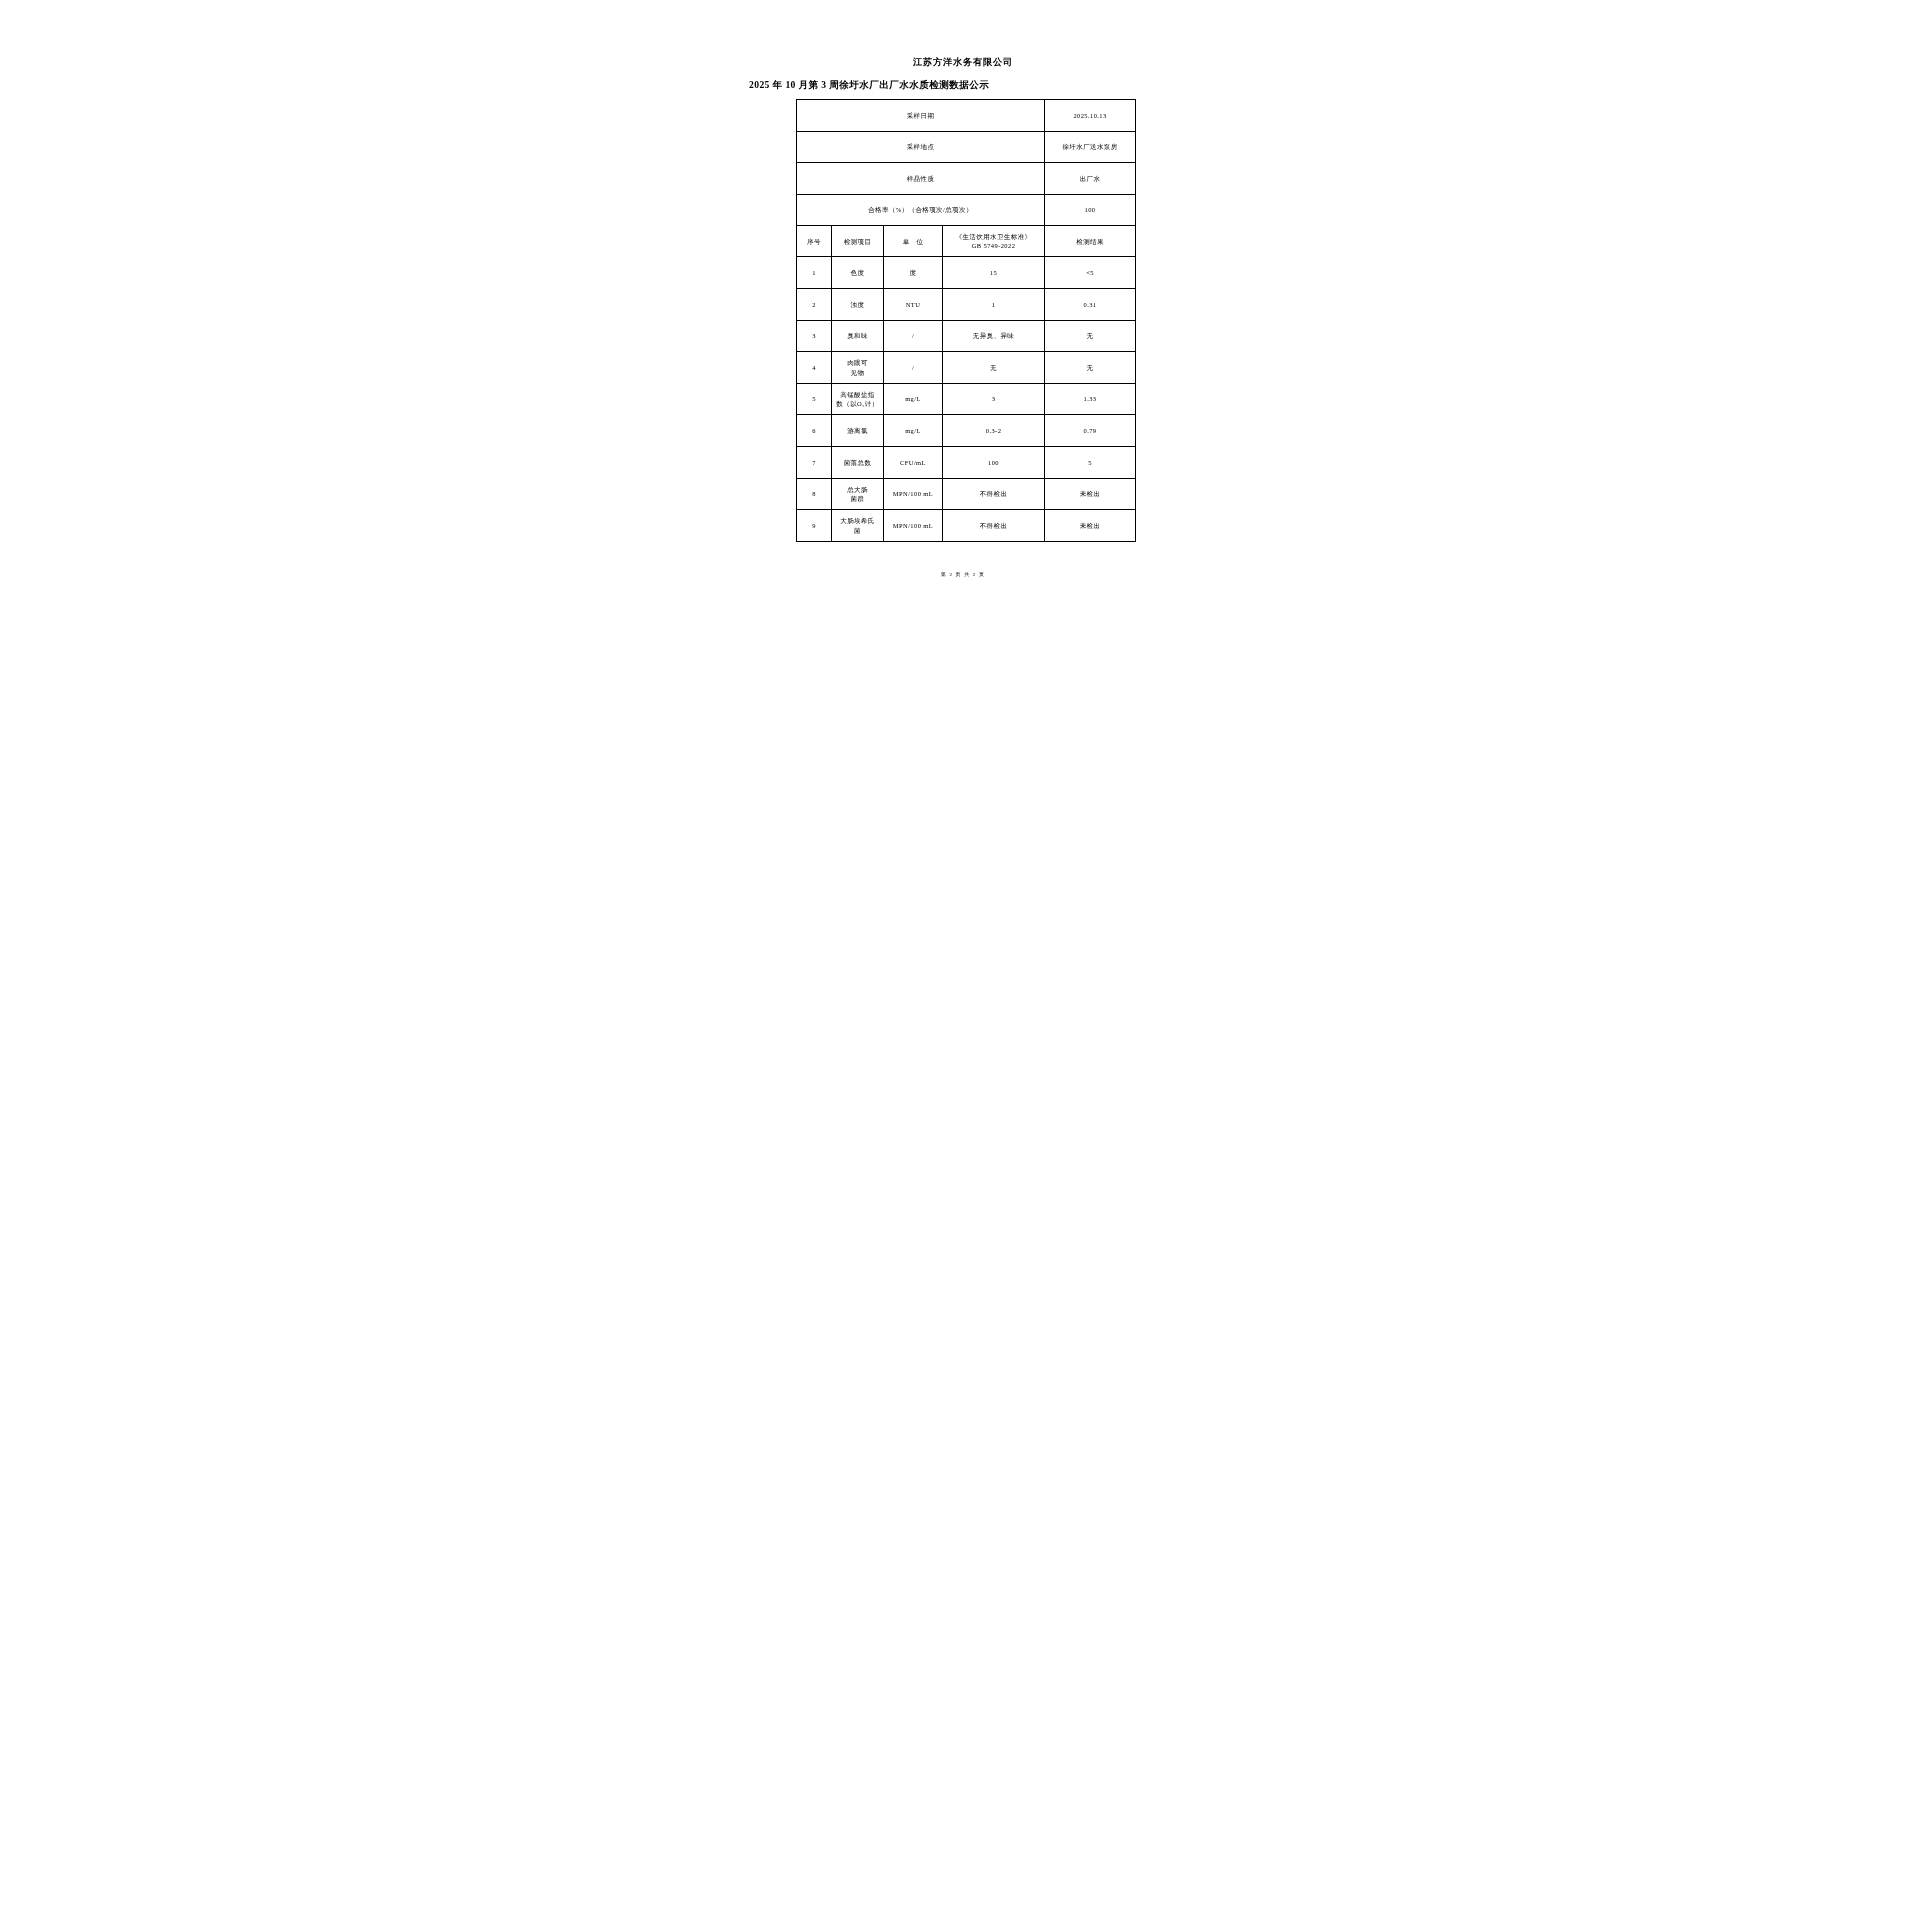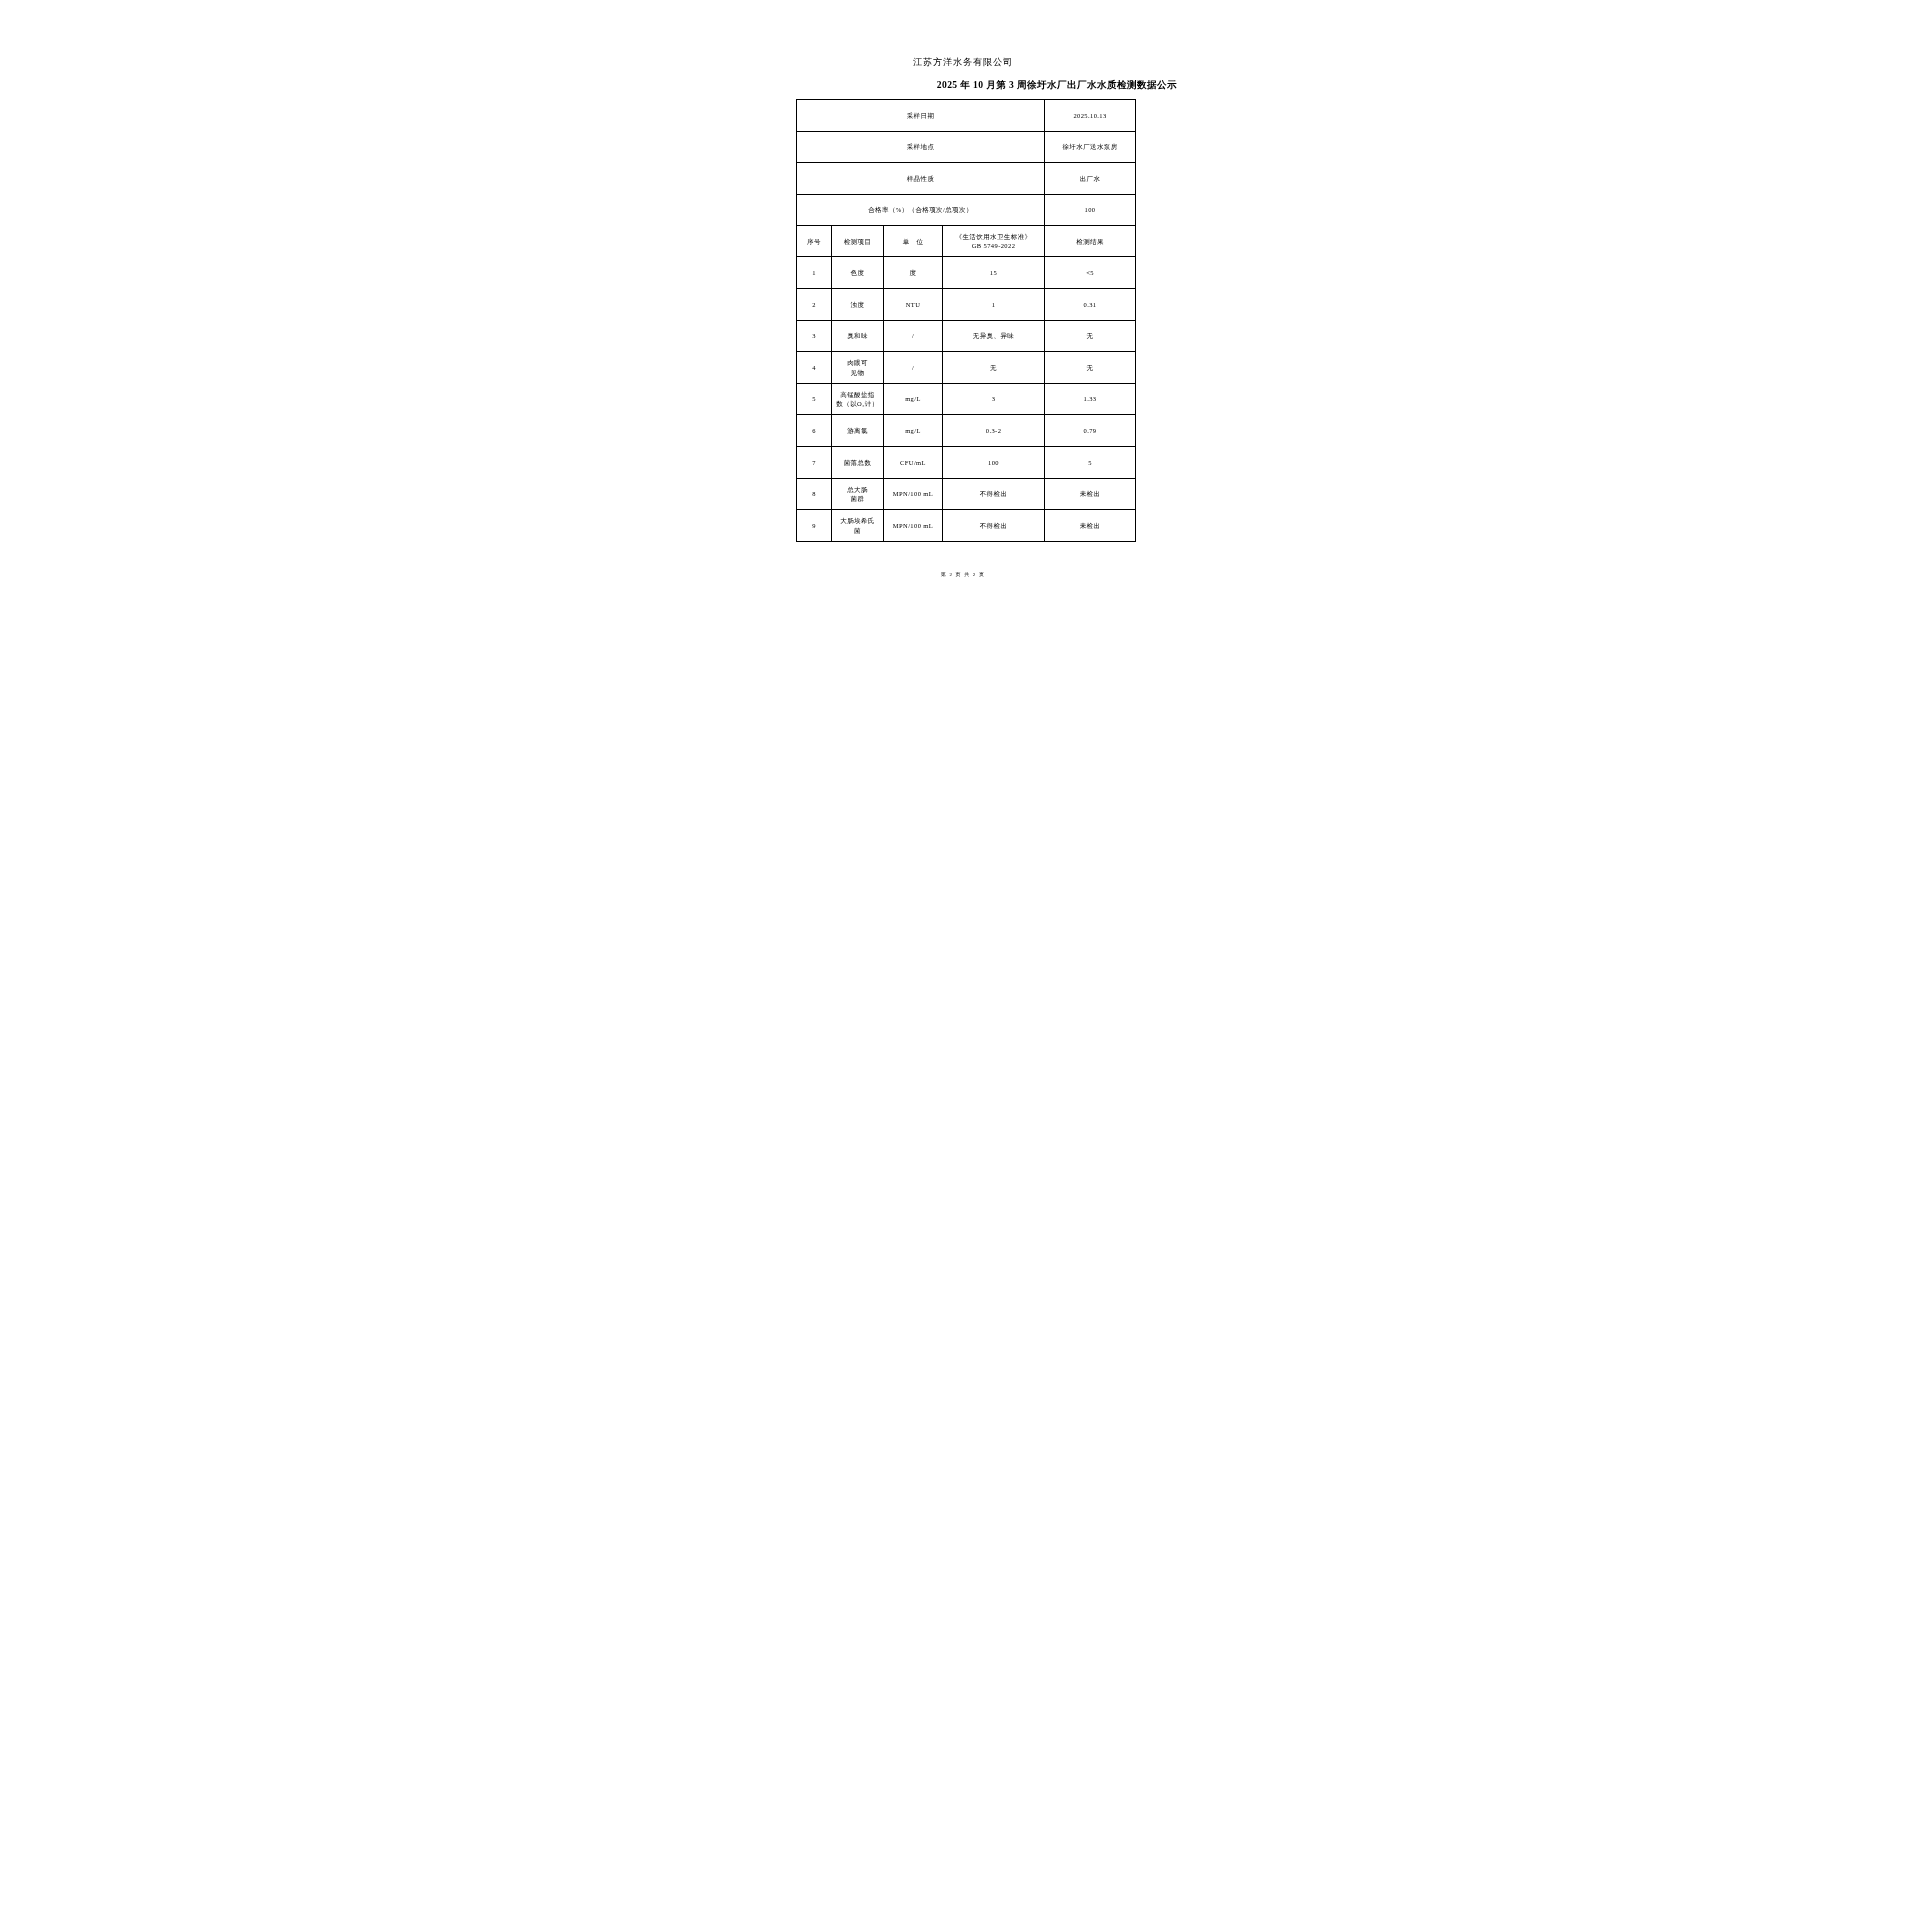--- a/index.html
+++ b/index.html
@@ -16,30 +16,30 @@
     color: #000000;
     font-family: "Liberation Serif", "DejaVu Serif", serif;
   }
   .title1 {
     position: absolute;
     top: 56px;
     left: 0;
     width: 100%;
     text-align: center;
     font-size: 9.2px;
-    font-weight: normal;
+    font-weight: bold;
     letter-spacing: 0.8px;
     white-space: pre-line;
   }
   .title2 {
     position: absolute;
     top: 79px;
     left: 0;
     width: 100%;
-    text-align: right;
+    text-align: left;
     font-size: 9.6px;
     font-weight: bold;
     letter-spacing: 0.4px;
     white-space: pre-line;
   }
   table.doc-table {
     position: absolute;
     left: 47px;
     top: 99px;
     width: 338px;

